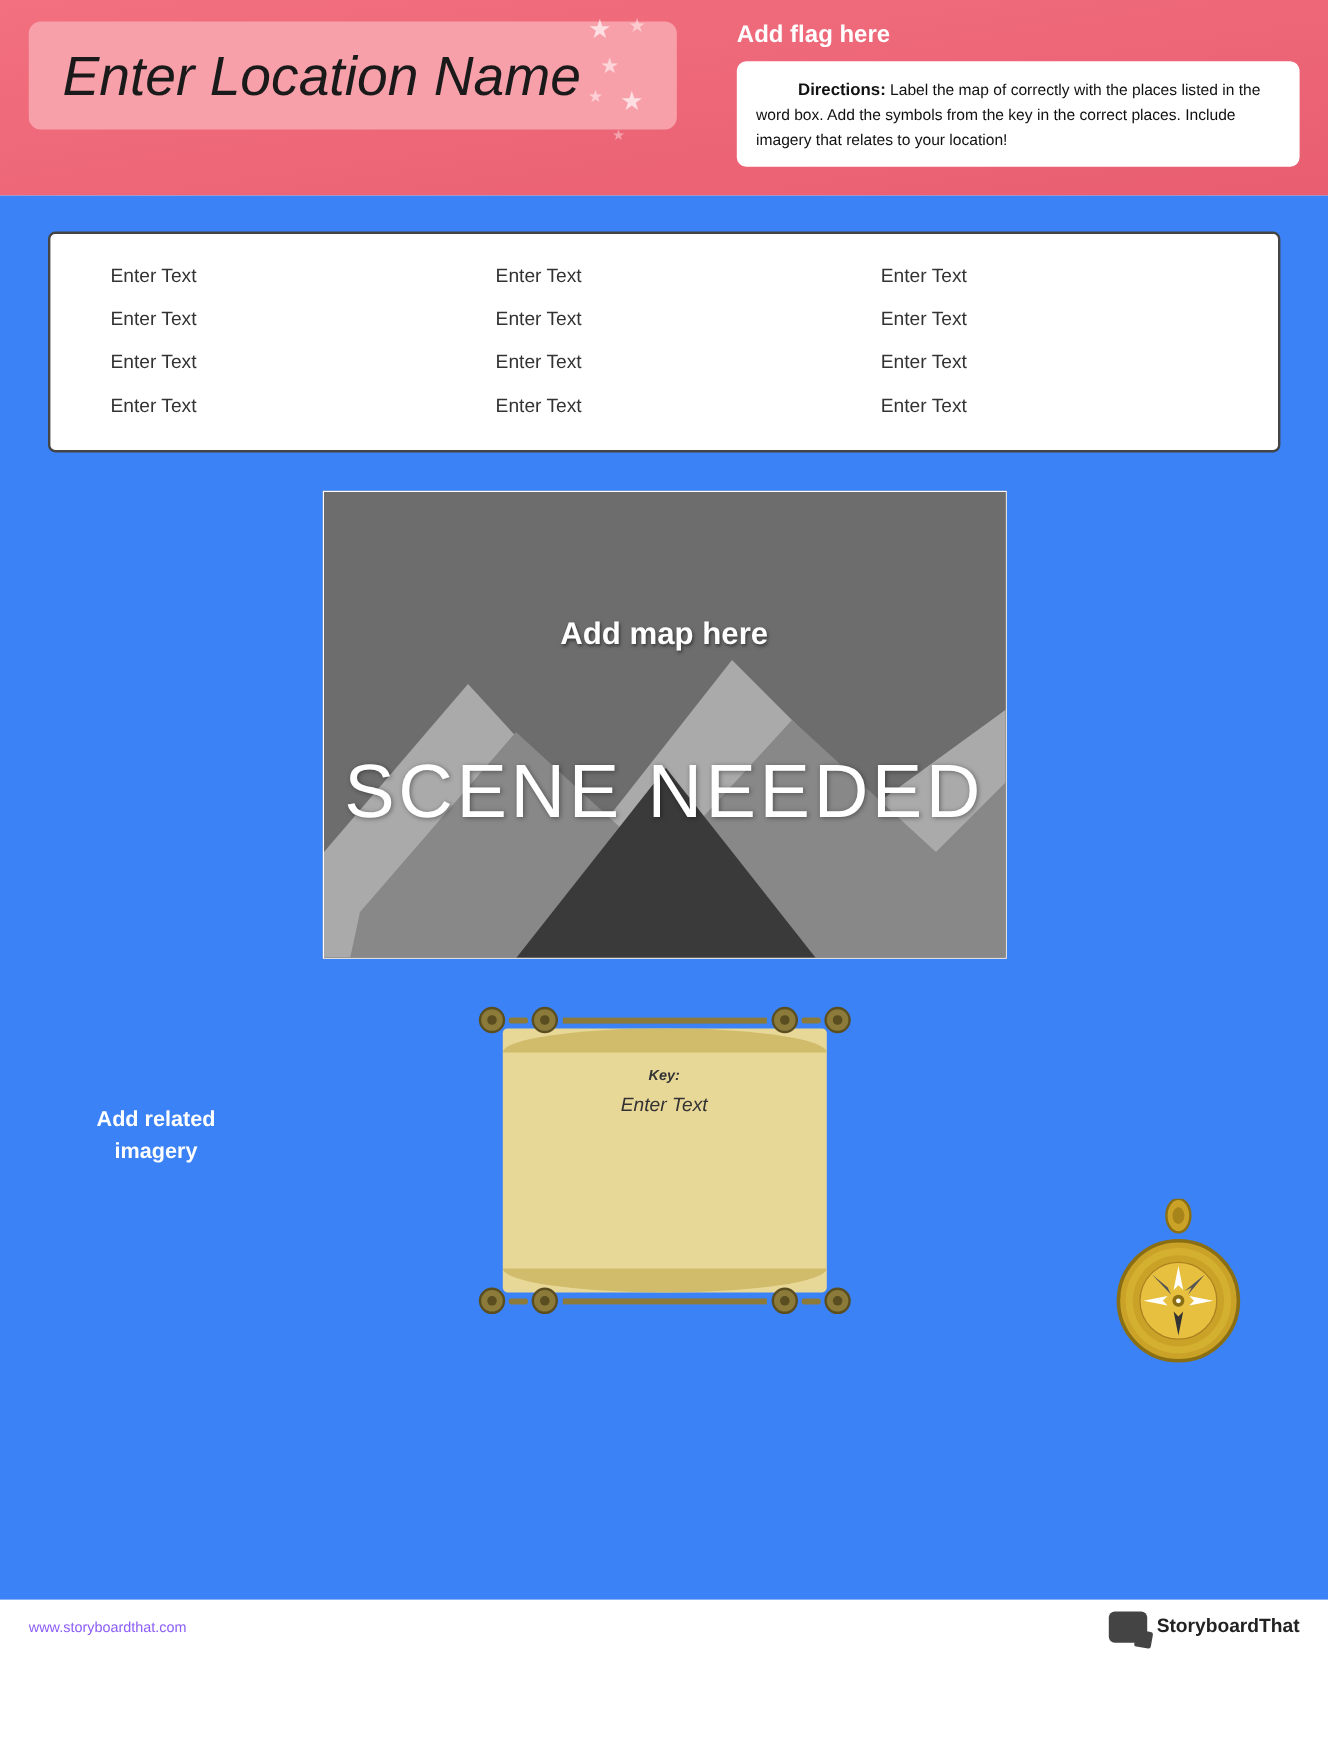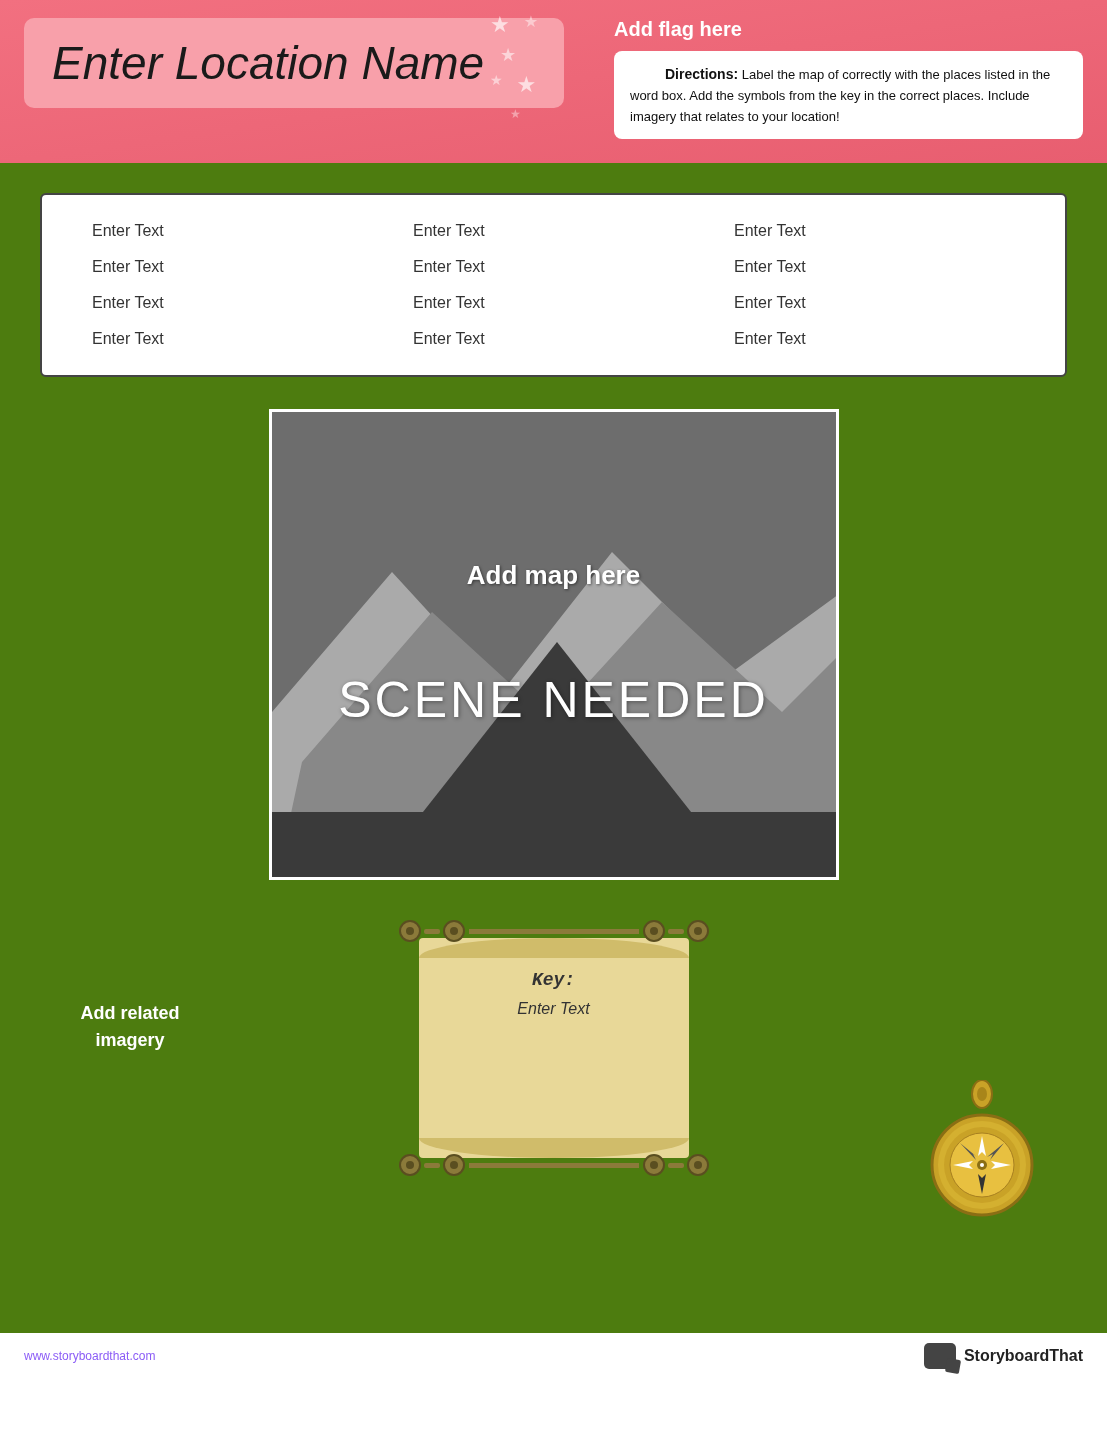--- a/index.html
+++ b/index.html
@@ -42,21 +42,21 @@
   </div>
 
   <div style="flex:1; display:flex; flex-direction:column; align-items:center; gap:10px; padding-left:30px;">
     <div style="font-size:20px; font-weight:bold; color:#fff; text-align:left; width:100%;">Add flag here</div>
     <div style="background:#fff; border-radius:8px; padding:12px 16px; font-size:13px; line-height:1.6; color:#111; width:100%;">
       <span style="font-weight:bold; font-size:14px;padding-left:35px;">Directions:</span><span> Label the map of  correctly with the places listed in the word box.  Add the symbols from the key in the correct places. Include imagery that relates to your location!</span>
     </div>
   </div>
 </div>
 
-<div style="background:#4d7c0f; width:100%; min-height:1170px; padding:30px 40px 50px 40px; position:relative;">
+<div style="background:#3b82f6; width:100%; min-height:1170px; padding:30px 40px 50px 40px; position:relative;">
 
   <div style="background:#fff; border:2px solid #444; border-radius:6px; padding:22px 30px; margin-bottom:32px;">
     <div style="display:grid; grid-template-columns:repeat(3,1fr); gap:8px 0;">
 
       <div style="font-size:16px; color:#333; padding:5px 20px;">Enter Text</div>
       <div style="font-size:16px; color:#333; padding:5px 20px;">Enter Text</div>
       <div style="font-size:16px; color:#333; padding:5px 20px;">Enter Text</div>
 
       <div style="font-size:16px; color:#333; padding:5px 20px;">Enter Text</div>
       <div style="font-size:16px; color:#333; padding:5px 20px;">Enter Text</div>
@@ -65,38 +65,38 @@
       <div style="font-size:16px; color:#333; padding:5px 20px;">Enter Text</div>
       <div style="font-size:16px; color:#333; padding:5px 20px;">Enter Text</div>
       <div style="font-size:16px; color:#333; padding:5px 20px;">Enter Text</div>
 
       <div style="font-size:16px; color:#333; padding:5px 20px;">Enter Text</div>
       <div style="font-size:16px; color:#333; padding:5px 20px;">Enter Text</div>
       <div style="font-size:16px; color:#333; padding:5px 20px;">Enter Text</div>
     </div>
   </div>
 
-  <div style="background:#555; border:3px solid #ffffff; width:570px; height:471px; margin:0 auto 40px auto; position:relative; overflow:hidden;">
+  <div style="background:#555; border:1px solid #ffffff; width:570px; height:390px; margin:0 auto 40px auto; position:relative; overflow:hidden;">
 
     <svg viewBox="0 0 570 490" width="570" height="490" style="position:absolute;top:0;left:0;" xmlns="http://www.w3.org/2000/svg">
 
       <rect width="570" height="490" fill="#6d6d6d"></rect>
 
       <polygon points="0,300 120,160 230,280 340,140 460,260 570,180 570,490 0,490" fill="#aaa"></polygon>
 
       <polygon points="30,350 160,200 280,310 390,190 510,300 570,240 570,490 0,490" fill="#888"></polygon>
 
       <polygon points="80,490 285,230 490,490" fill="#3a3a3a"></polygon>
 
       <rect x="0" y="400" width="570" height="90" fill="#3a3a3a"></rect>
     </svg>
 
     <div style="position:absolute; top:0; left:0; width:100%; height:100%; display:flex; flex-direction:column; align-items:center; justify-content:center; gap:80px;">
       <div style="font-size:26px; font-weight:bold; color:#fff; text-shadow:1px 1px 3px rgba(0,0,0,0.5);">Add map here</div>
-      <div style="font-size:50px; font-weight:400; color:#fff; letter-spacing:3px; text-shadow:1px 1px 4px rgba(0,0,0,0.4);">SCENE NEEDED</div>
+      <div style="font-size:63px; font-weight:400; color:#fff; letter-spacing:3px; text-shadow:1px 1px 4px rgba(0,0,0,0.4);">SCENE NEEDED</div>
     </div>
   </div>
 
   <div style="position:relative; display:flex; justify-content:center; align-items:flex-start; min-height:300px;">
 
     <div style="position:absolute; left:20px; top:80px; font-size:18px; font-weight:bold; color:#fff; text-align:center; width:140px; line-height:1.5;">Add related imagery</div>
 
     <div style="display:flex; flex-direction:column; align-items:center; width:310px;">
 
       <div style="display:flex; align-items:center; justify-content:space-between; width:310px; margin-bottom:-4px; position:relative; z-index:3;">
@@ -121,21 +121,21 @@
         </div>
       </div>
 
       <div style="background:#e8d898; width:270px; min-height:220px; position:relative; border-radius:4px; padding:28px 24px 28px 24px; display:flex; flex-direction:column; align-items:center;">
 
         <div style="position:absolute; top:0; left:0; width:100%; height:20px; background:#d0bc6a; border-radius:50% 50% 0 0 / 100% 100% 0 0;"></div>
 
         <div style="position:absolute; bottom:0; left:0; width:100%; height:20px; background:#d0bc6a; border-radius:0 0 50% 50% / 0 0 100% 100%;"></div>
 
         <div style="position:relative; z-index:2; text-align:center; padding-top:4px;">
-          <div style="font-size:18px; font-style:italic; font-weight:bold; color:#333;font-family:Liberation Mono, monospace;">Key:</div>
+          <div style="font-size:12px; font-style:italic; font-weight:bold; color:#333;">Key:</div>
           <div style="font-size:16px; font-style:italic; color:#333; margin-top:10px;">Enter Text</div>
         </div>
       </div>
 
       <div style="display:flex; align-items:center; justify-content:space-between; width:310px; margin-top:-4px; position:relative; z-index:3;">
         <div style="display:flex; align-items:center; gap:3px;">
           <div style="width:22px; height:22px; background:#8b7a3a; border-radius:50%; border:2px solid #5a4e20; display:flex;align-items:center;justify-content:center;">
             <div style="width:8px;height:8px;background:#5a4e20;border-radius:50%;"></div>
           </div>
           <div style="width:16px;height:5px;background:#8b7a3a;border-radius:2px;"></div>

